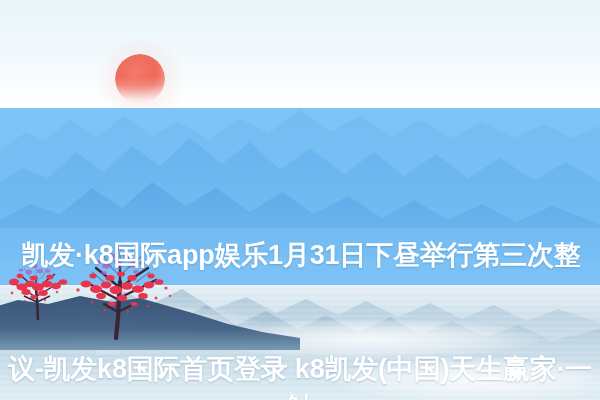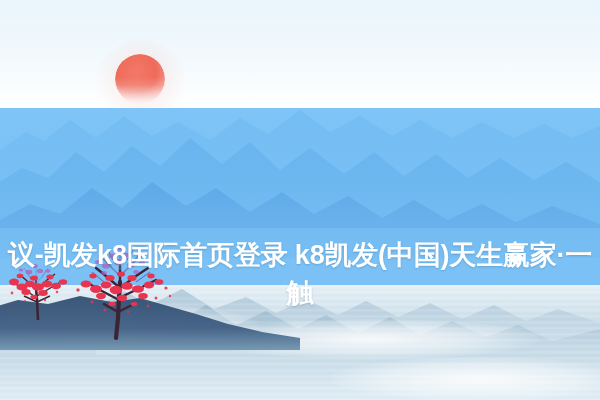--- a/index.html
+++ b/index.html
@@ -348,17 +348,18 @@
         <circle cx="92" cy="62" r="1.4"></circle>
         <circle cx="148" cy="66" r="1.3"></circle>
         <circle cx="105" cy="70" r="1.3"></circle>
         <circle cx="170" cy="56" r="1.2"></circle>
         <circle cx="128" cy="72" r="1.1"></circle>
       </g>
     </g>
   </svg>
 
   <div class="headline">
+    <span class="ln ln-1">凯发·k8国际app娱乐1月31日下昼举行第三次整</span>
     <span class="ln ln-2">议-凯发k8国际首页登录 k8凯发(中国)天生赢家·一触</span>
     
   </div>
 
 </div>
 
 </body></html>

